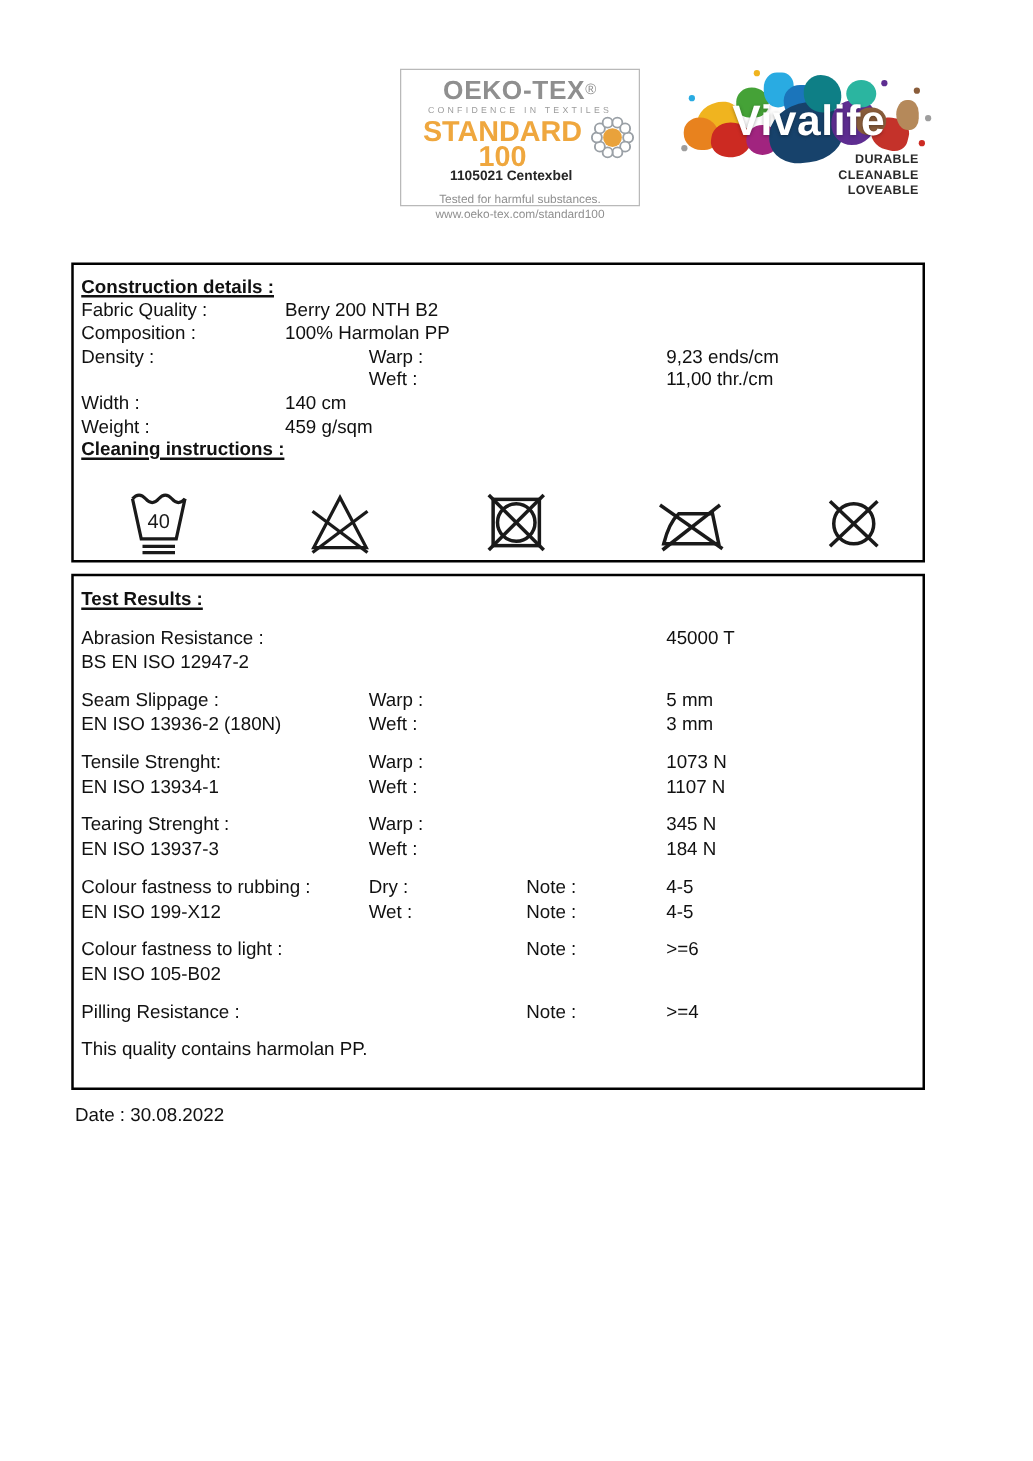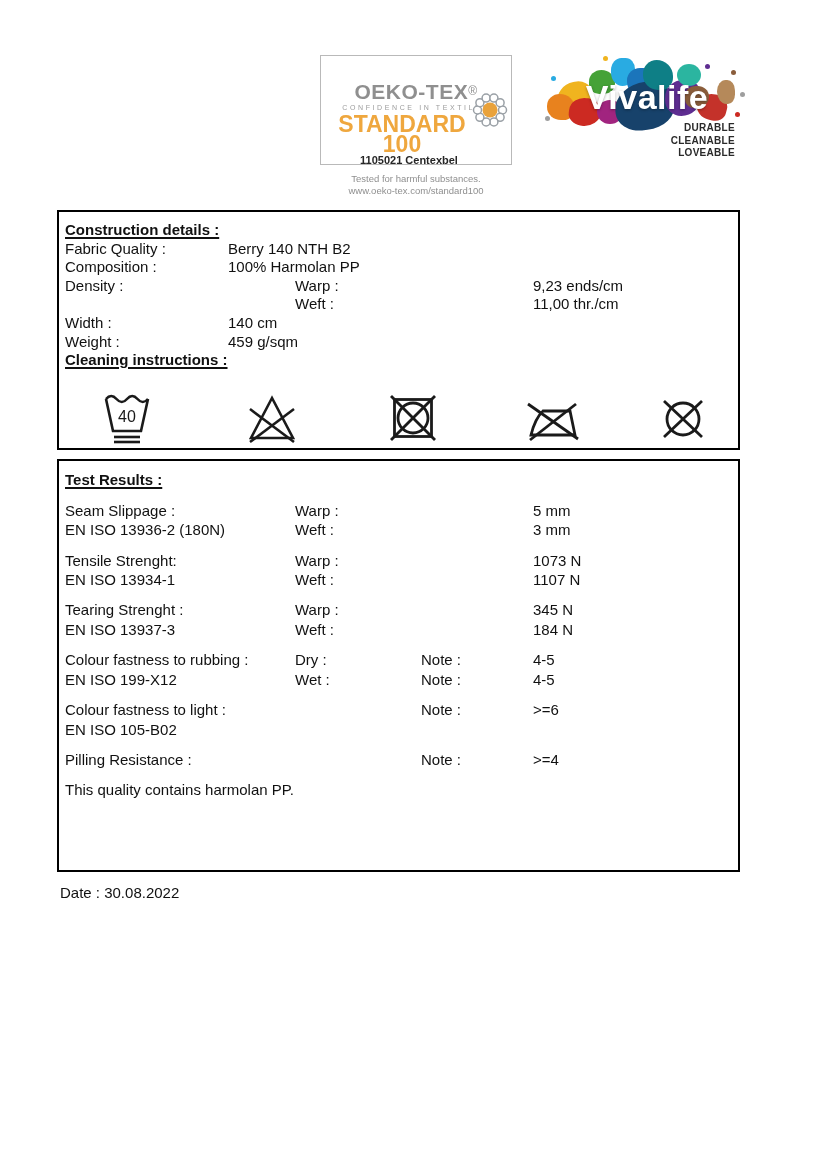--- a/index.html
+++ b/index.html
@@ -2,21 +2,21 @@
 <html><head>
 <meta charset="utf-8">
 <style>
   html,body{margin:0;padding:0;background:#fff;}
   .page{position:relative;width:826px;height:1169px;background:#ffffff;overflow:hidden;
         font-family:"Liberation Sans","DejaVu Sans",sans-serif;color:#111;}
 
   
   .oeko{position:absolute;left:320px;top:55px;width:192px;height:110px;
         border:1px solid #b9b9b9;box-sizing:border-box;text-align:center;background:#fff;}
-  .oeko-brand{margin-top:24px;font-size:21px;font-weight:bold;color:#8f8f8f;letter-spacing:.5px;line-height:22px;}
+  .oeko-brand{margin-top:4px;font-size:21px;font-weight:bold;color:#8f8f8f;letter-spacing:.5px;line-height:22px;}
   .oeko-brand sup{font-size:12px;font-weight:normal;vertical-align:4px;}
   .oeko-tagline{font-size:7px;letter-spacing:2.6px;color:#9c9c9c;line-height:9px;}
   .oeko-standard{font-size:23px;font-weight:bold;color:#efa73e;line-height:20px;margin-top:2px;padding-right:28px;}
   .oeko-cert{font-size:11px;font-weight:bold;color:#262626;line-height:13px;padding-right:14px;}
   .oeko-note{font-size:9.5px;color:#8f8f8f;line-height:12px;}
   .oeko-note.first{margin-top:6px;}
   .oeko-flower{position:absolute;right:2px;top:35px;}
 
   
   .viva{position:absolute;left:545px;top:52px;width:200px;height:118px;}
@@ -113,21 +113,21 @@
       <div>LOVEABLE</div>
     </div>
   </div>
 
   <div class="box box1">
     <div class="row">
       <span class="c1 hd">Construction details :</span>
     </div>
     <div class="row">
       <span class="c1">Fabric Quality :</span>
-      <span class="c2">Berry 140 NTH B2</span>
+      <span class="c2">Berry 200 NTH B2</span>
     </div>
     <div class="row">
       <span class="c1">Composition :</span>
       <span class="c2">100% Harmolan PP</span>
     </div>
     <div class="row">
       <span class="c1">Density :</span>
       <span class="c3">Warp :</span>
       <span class="c5">9,23 ends/cm</span>
     </div>
@@ -187,20 +187,29 @@
         </svg>
       </span>
     </div>
   </div>
 
   <div class="box box2">
     <div class="trow t-title">
       <span class="c1 hd">Test Results :</span>
     </div>
 
+    <div class="tgroup">
+      <div class="trow">
+        <span class="c1">Abrasion Resistance :</span>
+        <span class="c5">45000 T</span>
+      </div>
+      <div class="trow">
+        <span class="c1">BS EN ISO 12947-2</span>
+      </div>
+    </div>
 
     <div class="tgroup">
       <div class="trow">
         <span class="c1">Seam Slippage :</span>
         <span class="c3">Warp :</span>
         <span class="c5">5 mm</span>
       </div>
       <div class="trow">
         <span class="c1">EN ISO 13936-2 (180N)</span>
         <span class="c3">Weft :</span>

